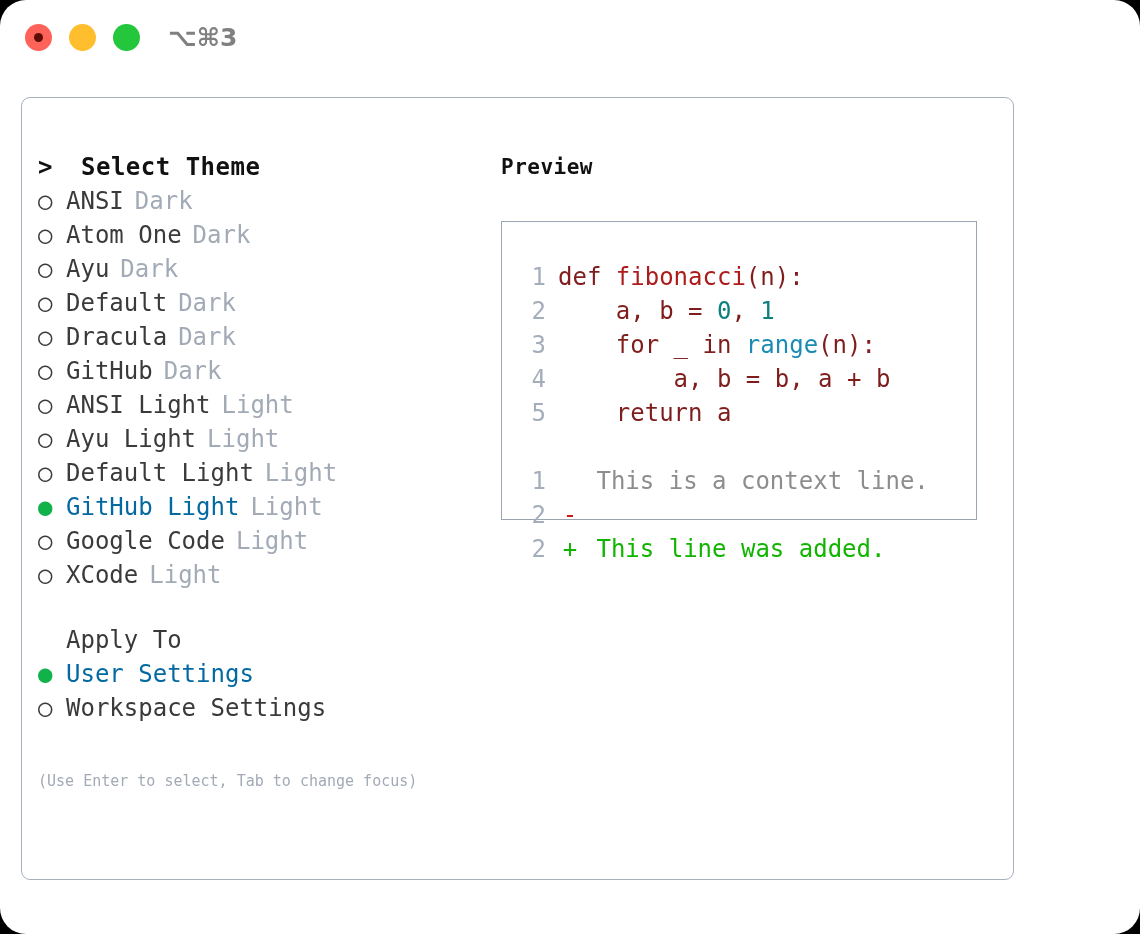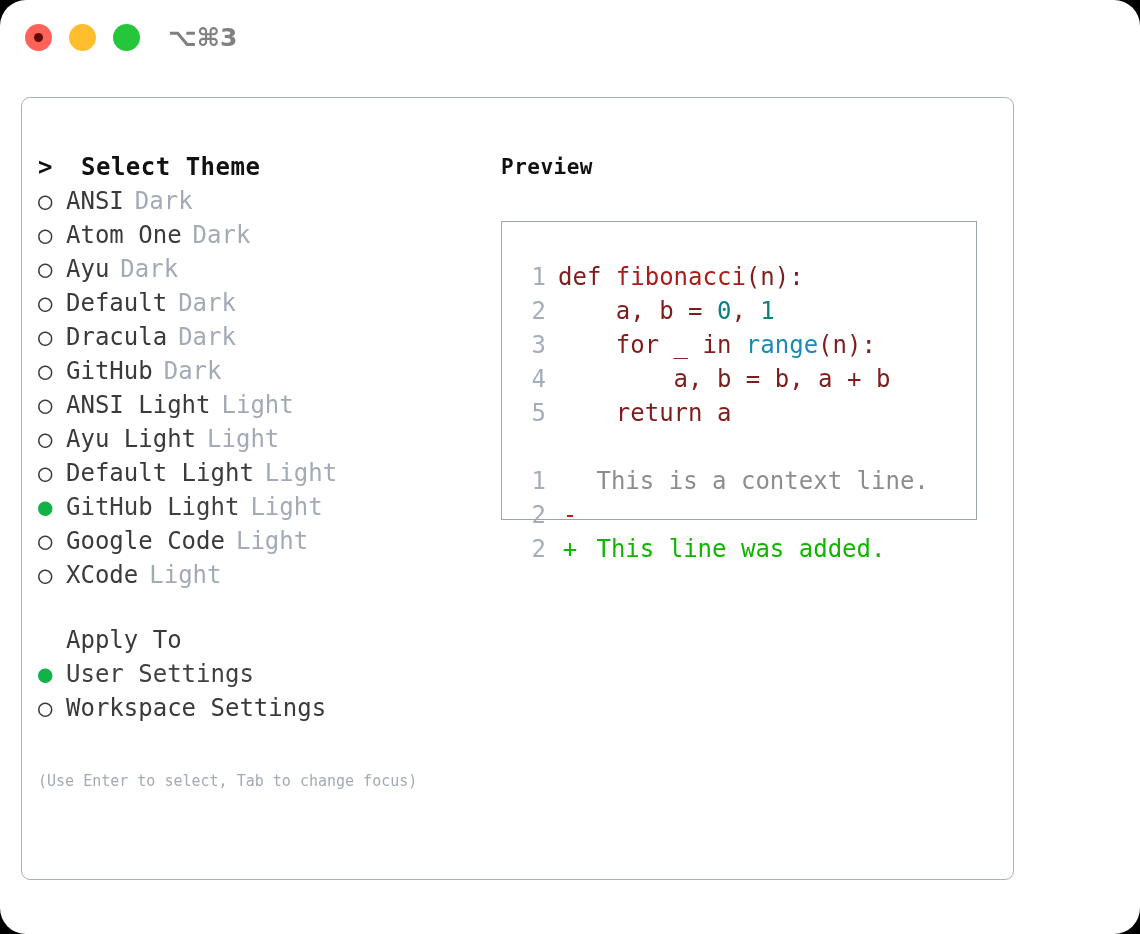--- a/index.html
+++ b/index.html
@@ -110,21 +110,21 @@
     font-weight: bold;
     color: #111111;
   }
   .head-row .label {
     font-weight: bold;
     color: #111111;
     letter-spacing: 0.5px;
     margin-left: 15px;
   }
   .label { color: #3a3a3a; }
-  .label.sel { color: #404040; }
+  .label.sel { color: #0369a1; }
   .variant {
     color: #a2aab6;
     margin-left: 11px;
   }
 
   #apply-block { margin-top: 31px; }
 
   #hint {
     position: absolute;
     left: 16px;

